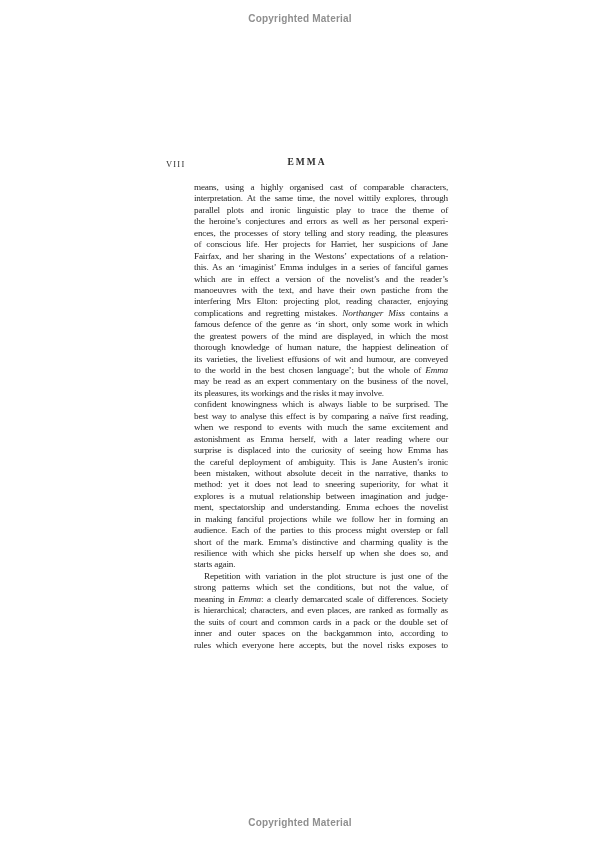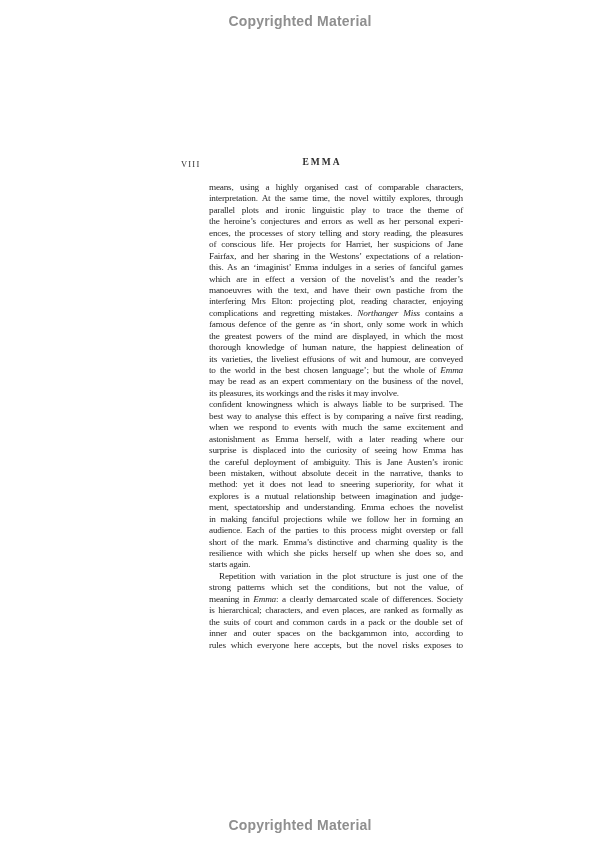--- a/index.html
+++ b/index.html
@@ -13,29 +13,29 @@
     position: relative;
     width: 600px; height: 849px;
     background: #ffffff;
   }
   .copyright {
     position: absolute;
     left: 0; width: 600px;
     text-align: center;
     font-family: "Liberation Sans", "DejaVu Sans", sans-serif;
     font-weight: bold;
-    font-size: 14px;
+    font-size: 10px;
     color: #8f8f8f;
     letter-spacing: 0.2px;
   }
   .copyright.top { top: 13px; }
   .copyright.bottom { top: 817px; }
   .text-block {
     position: absolute;
-    left: 181px; top: 157px;
+    left: 166px; top: 157px;
     width: 282px;
   }
   .running-head {
     position: relative;
     height: 13px;
     margin-bottom: 12px;
     color: #2e2e2e;
   }
   .page-num {
     position: absolute;

